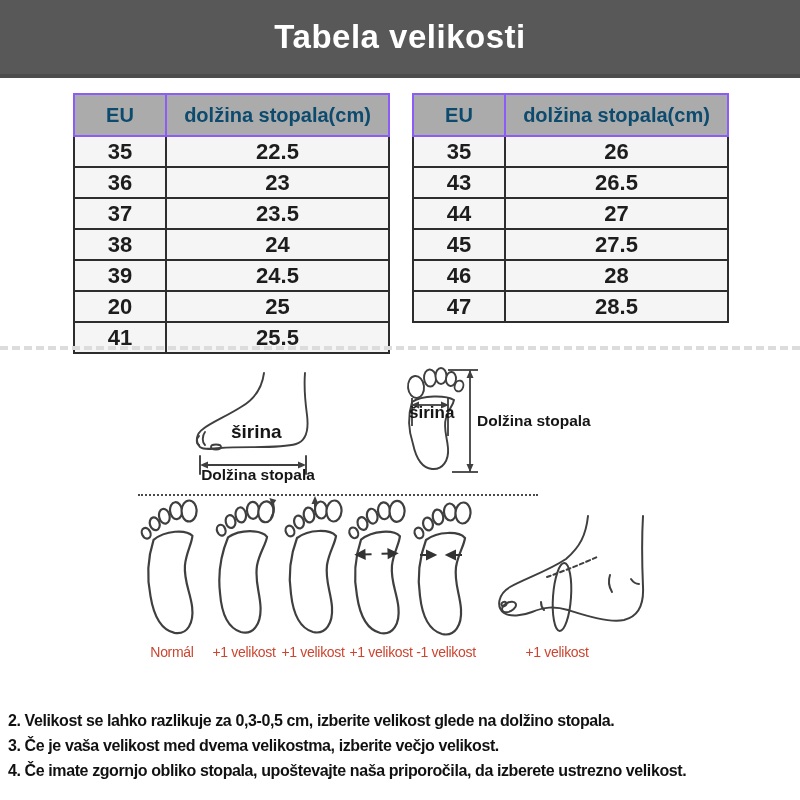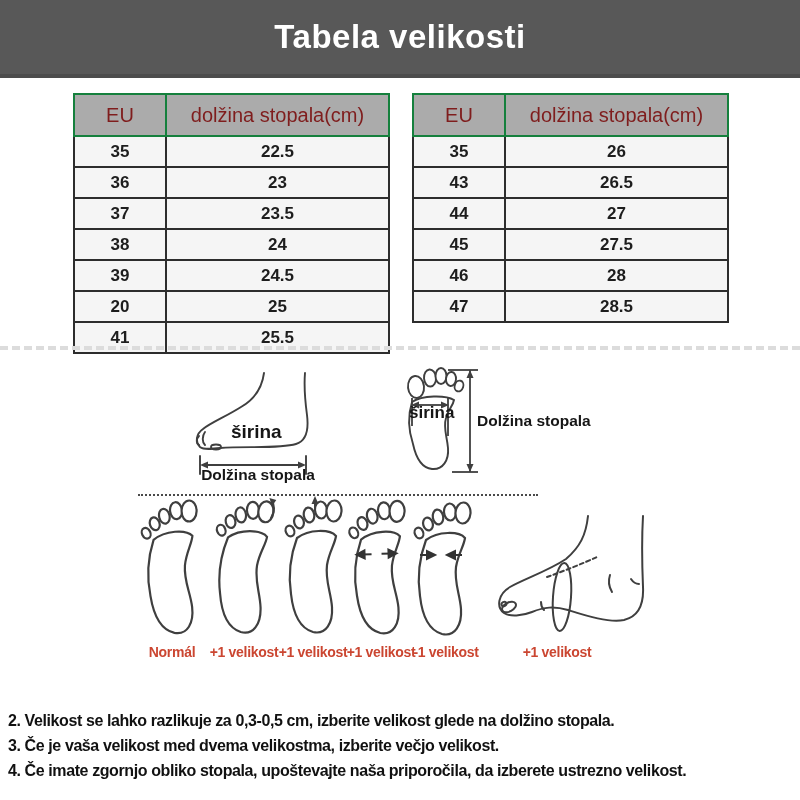--- a/index.html
+++ b/index.html
@@ -7,35 +7,35 @@
 
   
   .banner{position:absolute;top:0;left:0;width:800px;height:74px;background:var(--banner-bg,#585858);
     border-bottom:4px solid #4c4c4c;display:flex;align-items:center;justify-content:center;}
   .banner h1{margin:0;font-size:33px;font-weight:bold;color:#ffffff;letter-spacing:.5px;}
 
   
   table.size-table{position:absolute;top:93px;border-collapse:collapse;table-layout:fixed;}
   table.size-table.t-left{left:73px;}
   table.size-table.t-right{left:412px;}
-  .size-table th{background:var(--table-header-bg,#ababab);border:2px solid #15803d;height:38px;
-    font-size:20px;font-weight:normal;color:#7f1d1d;text-align:center;}
+  .size-table th{background:var(--table-header-bg,#ababab);border:2px solid #8b5cf6;height:38px;
+    font-size:20px;font-weight:bold;color:#0c4a6e;text-align:center;}
   .size-table th.c1{width:88px;}
   .size-table th.c2{width:219px;}
   .size-table td{background:#f5f5f5;border:2px solid #2d2d2d;height:27px;
-    font-size:17px;font-weight:bold;color:#1d1d1d;text-align:center;}
+    font-size:22px;font-weight:bold;color:#1d1d1d;text-align:center;}
 
   .divider{position:absolute;top:346px;left:0;width:800px;border-top:4px dashed #dcdcdc;}
   .dotline{position:absolute;top:494px;left:138px;width:400px;border-top:2px dotted #4a4a4a;}
 
   svg.draw{position:absolute;overflow:visible;}
   .lab{position:absolute;font-weight:bold;color:#161616;white-space:nowrap;}
   .lab.center{text-align:center;}
 
-  .ft-label{position:absolute;top:644px;width:80px;font-size:14px;font-weight:bold;
+  .ft-label{position:absolute;top:644px;width:80px;font-size:14px;font-weight:normal;
     letter-spacing:-0.3px;color:var(--accent,#cb4631);text-align:center;white-space:nowrap;}
 
   .notes{position:absolute;left:8px;top:708px;width:788px;font-size:16px;font-weight:bold;
     color:#111;line-height:25px;letter-spacing:-0.4px;}
 </style>
 </head>
 <body>
 
 <div class="page">
 

